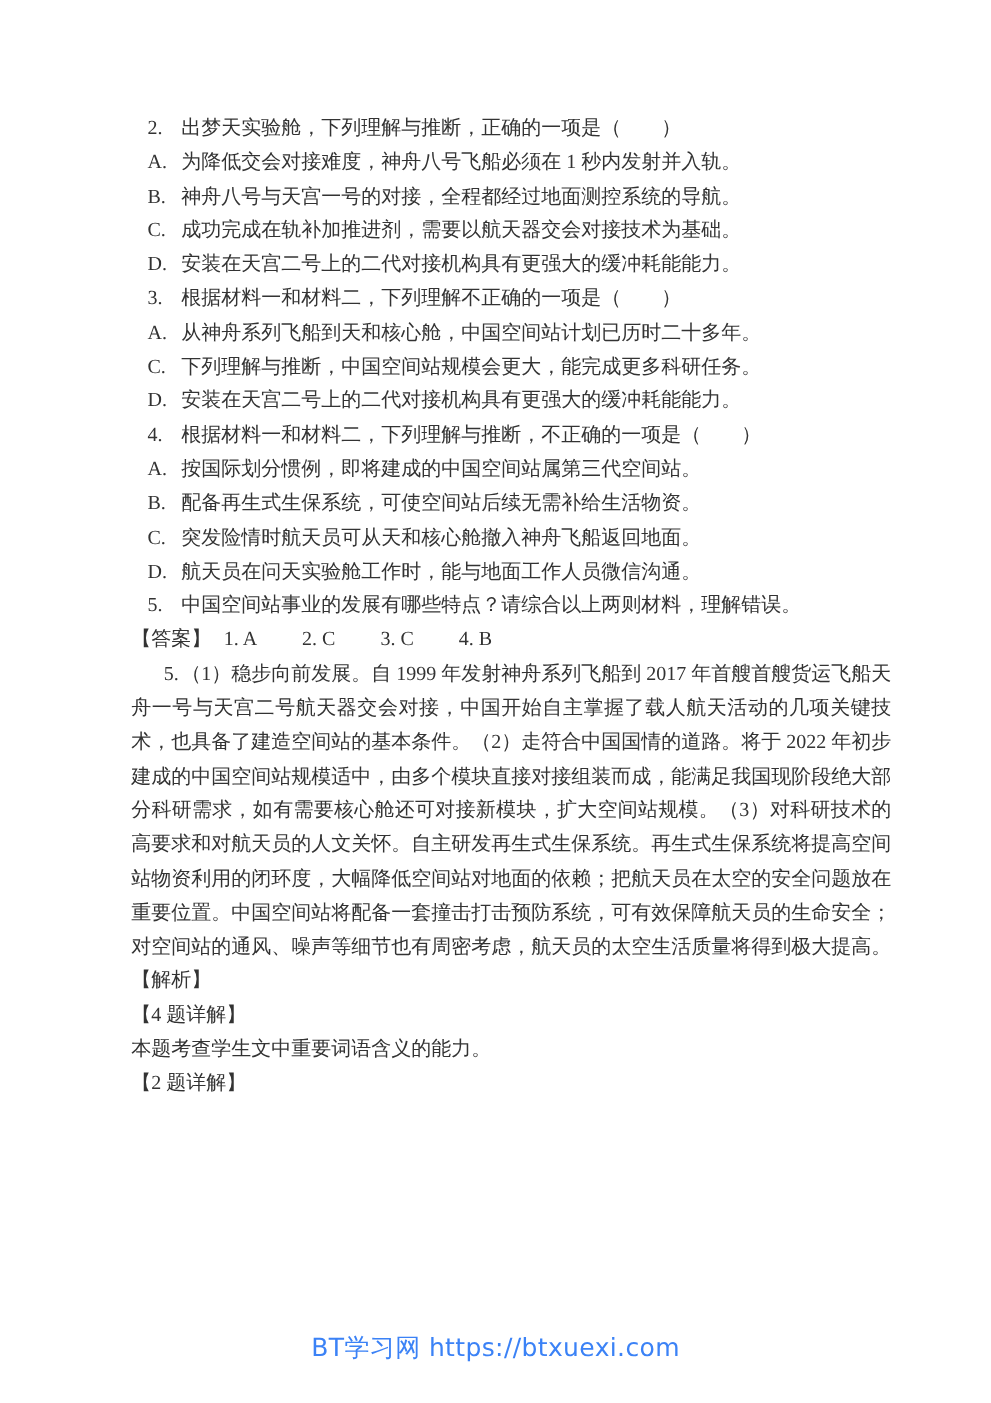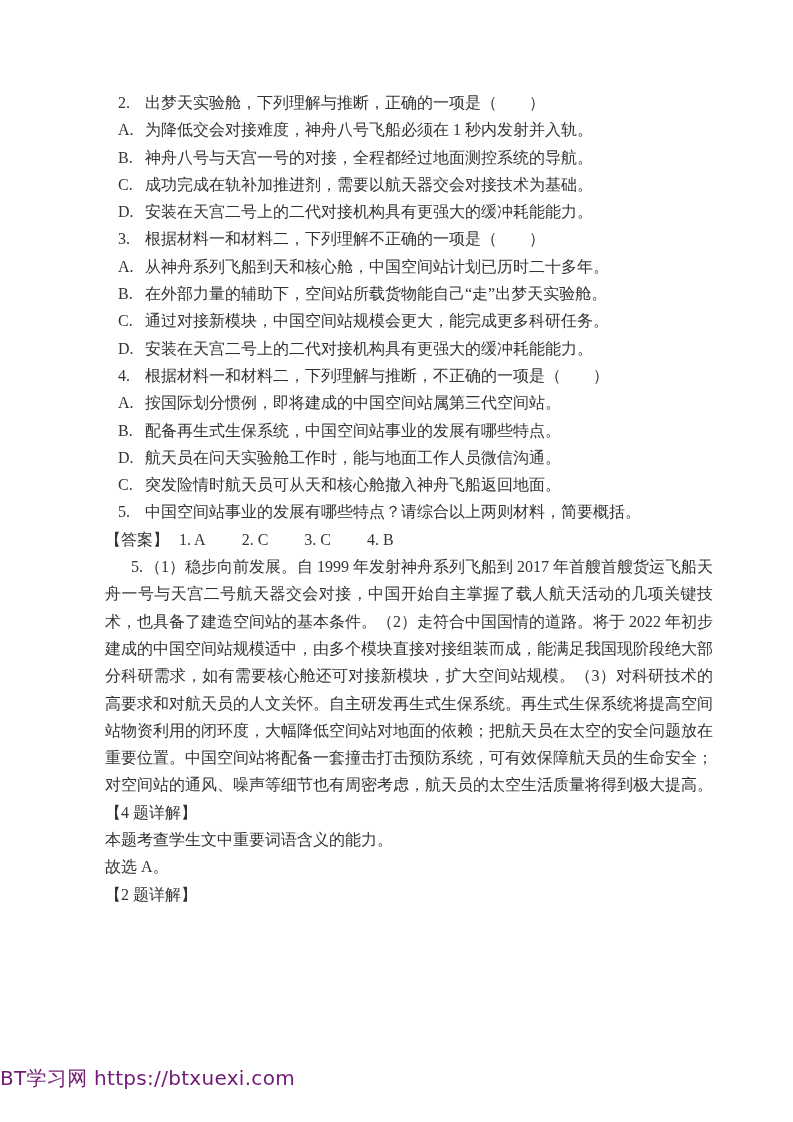--- a/index.html
+++ b/index.html
@@ -43,56 +43,55 @@
   .ans-item {
     display: inline-block;
     margin-left: 10px;
     margin-right: 26px;
   }
   .footer {
     position: absolute;
     left: 0;
     right: 0;
     bottom: 30px;
-    text-align: left;
+    text-align: center;
     font-family: "DejaVu Sans", "Liberation Sans", sans-serif;
     font-size: 20px;
-    color: #701a75;
+    color: #3b82f6;
     letter-spacing: 0.3px;
   }
 </style>
 </head>
 <body>
 
 <div class="doc">
 
   <div class="line indent"><span class="num">2.</span><span>出梦天实验舱，下列理解与推断，正确的一项是（　　）</span></div>
   <div class="line indent"><span class="num">A.</span><span>为降低交会对接难度，神舟八号飞船必须在 1 秒内发射并入轨。</span></div>
   <div class="line indent"><span class="num">B.</span><span>神舟八号与天宫一号的对接，全程都经过地面测控系统的导航。</span></div>
   <div class="line indent"><span class="num">C.</span><span>成功完成在轨补加推进剂，需要以航天器交会对接技术为基础。</span></div>
   <div class="line indent"><span class="num">D.</span><span>安装在天宫二号上的二代对接机构具有更强大的缓冲耗能能力。</span></div>
 
   <div class="line indent"><span class="num">3.</span><span>根据材料一和材料二，下列理解不正确的一项是（　　）</span></div>
   <div class="line indent"><span class="num">A.</span><span>从神舟系列飞船到天和核心舱，中国空间站计划已历时二十多年。</span></div>
-  <div class="line indent"><span class="num">B.</span><span>在外部力量的辅助下，空间站所载货物能自己“走”出梦天实验舱。</span></div>
-  <div class="line indent"><span class="num">C.</span><span>通过对接新模块，中国空间站规模会更大，能完成更多科研任务。</span></div>
+  <div class="line indent"><span class="num">C.</span><span>下列理解与推断，中国空间站规模会更大，能完成更多科研任务。</span></div>
   <div class="line indent"><span class="num">D.</span><span>安装在天宫二号上的二代对接机构具有更强大的缓冲耗能能力。</span></div>
 
   <div class="line indent"><span class="num">4.</span><span>根据材料一和材料二，下列理解与推断，不正确的一项是（　　）</span></div>
   <div class="line indent"><span class="num">A.</span><span>按国际划分惯例，即将建成的中国空间站属第三代空间站。</span></div>
-  <div class="line indent"><span class="num">B.</span><span>配备再生式生保系统，中国空间站事业的发展有哪些特点。</span></div>
+  <div class="line indent"><span class="num">B.</span><span>配备再生式生保系统，可使空间站后续无需补给生活物资。</span></div>
+  <div class="line indent"><span class="num">C.</span><span>突发险情时航天员可从天和核心舱撤入神舟飞船返回地面。</span></div>
   <div class="line indent"><span class="num">D.</span><span>航天员在问天实验舱工作时，能与地面工作人员微信沟通。</span></div>
-  <div class="line indent"><span class="num">C.</span><span>突发险情时航天员可从天和核心舱撤入神舟飞船返回地面。</span></div>
 
-  <div class="line indent"><span class="num">5.</span><span>中国空间站事业的发展有哪些特点？请综合以上两则材料，简要概括。</span></div>
+  <div class="line indent"><span class="num">5.</span><span>中国空间站事业的发展有哪些特点？请综合以上两则材料，理解错误。</span></div>
 
   <div class="line"><span>【答案】</span><span class="ans-item">1. A</span><span class="ans-item">2. C</span><span class="ans-item">3. C</span><span class="ans-item">4. B</span></div>
 
   <div class="para q5-para"><span class="num">5.</span><span>（1）稳步向前发展。自 1999 年发射神舟系列飞船到 2017 年首艘首艘货运飞船天舟一号与天宫二号航天器交会对接，中国开始自主掌握了载人航天活动的几项关键技术，也具备了建造空间站的基本条件。（2）走符合中国国情的道路。将于 2022 年初步建成的中国空间站规模适中，由多个模块直接对接组装而成，能满足我国现阶段绝大部分科研需求，如有需要核心舱还可对接新模块，扩大空间站规模。（3）对科研技术的高要求和对航天员的人文关怀。自主研发再生式生保系统。再生式生保系统将提高空间站物资利用的闭环度，大幅降低空间站对地面的依赖；把航天员在太空的安全问题放在重要位置。中国空间站将配备一套撞击打击预防系统，可有效保障航天员的生命安全；对空间站的通风、噪声等细节也有周密考虑，航天员的太空生活质量将得到极大提高。</span></div>
 
+  <div class="line">【解析】</div>
   <div class="line">【4 题详解】</div>
   <div class="line">本题考查学生文中重要词语含义的能力。</div>
-  <div class="line">故选 A。</div>
   <div class="line">【2 题详解】</div>
 
 </div>
 
 <div class="footer">BT学习网 https://btxuexi.com</div>
 
 </body></html>

